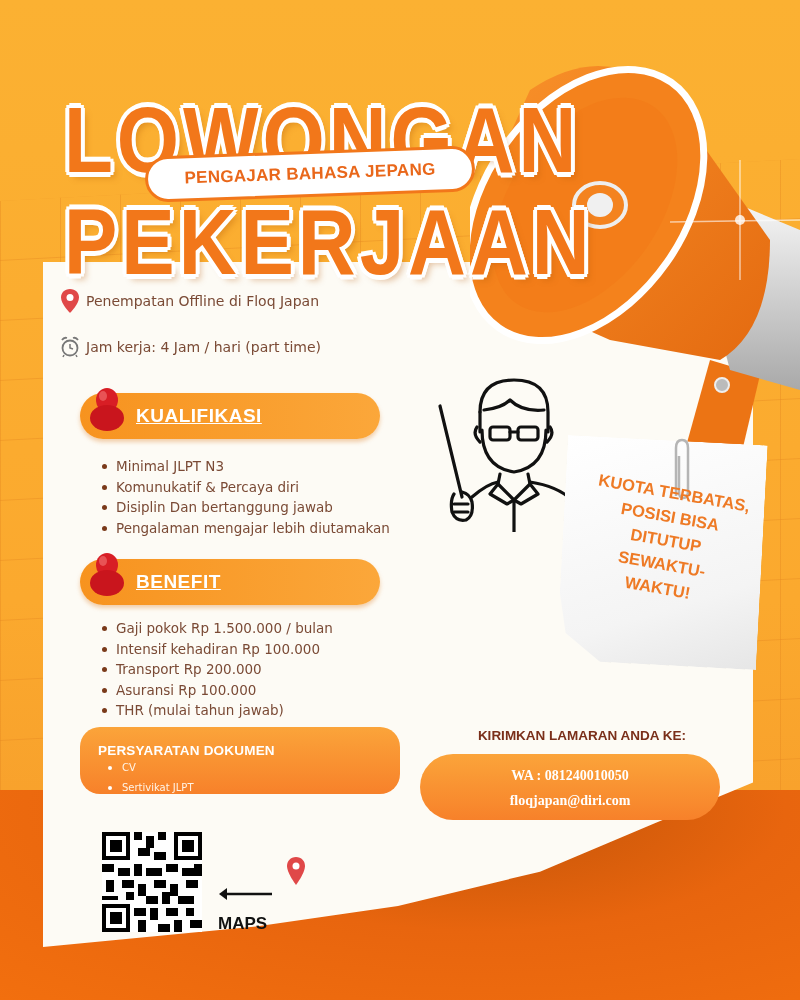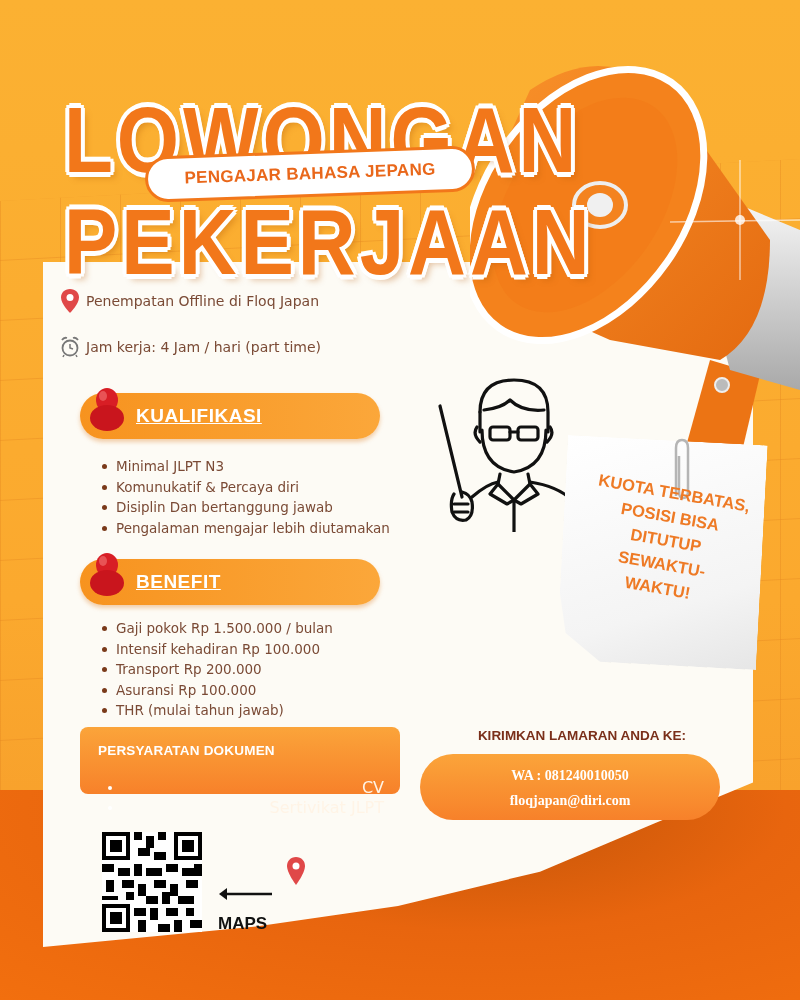--- a/index.html
+++ b/index.html
@@ -86,26 +86,26 @@
   ul.bullets li { position: relative; padding-left: 14px; }
   ul.bullets li::before {
     content: ""; position: absolute; left: 0; top: 8px; width: 5px; height: 5px;
     border-radius: 50%; background: #7a3a1a;
   }
   ul.bullets.kual { top: 436px; margin-top: 20px; }
   ul.bullets.bene { top: 618px; }
   
   .docs-box {
     position: absolute; left: 80px; top: 727px; width: 320px; height: 67px;
-    border-radius: 8px;
+    border-radius: 20px;
     background: linear-gradient(180deg, #fba43a 0%, #f7812a 100%);
-    color: #fff; padding: 16px 16px 0 18px;
+    color: #fff; padding: 16px 0 0 18px;
   }
   .docs-title { font-weight: bold; font-size: 13.5px; letter-spacing: 0.2px; font-family: "Liberation Sans", sans-serif; }
-  .docs-box ul { list-style: none; margin-top: 20px; margin-left: 10px; font-size: 16px; line-height: 20px; color: #fff4e6; text-align: right; }
+  .docs-box ul { list-style: none; margin-top: 0; margin-left: 10px; font-size: 10px; line-height: 20px; color: #fff4e6; }
   .docs-box li { position: relative; padding-left: 14px; }
   .docs-box li::before { content:""; position:absolute; left:0; top:8px; width:4px; height:4px; border-radius:50%; background:#fff; }
   
   .send-label {
     position: absolute; left: 432px; top: 728px; width: 300px; text-align: center;
     color: #7a2f1a; font-weight: bold; font-size: 13.5px; font-family: "Liberation Sans", sans-serif;
   }
   .contact-box {
     position: absolute; left: 420px; top: 754px; width: 300px; height: 66px;
     border-radius: 33px;

